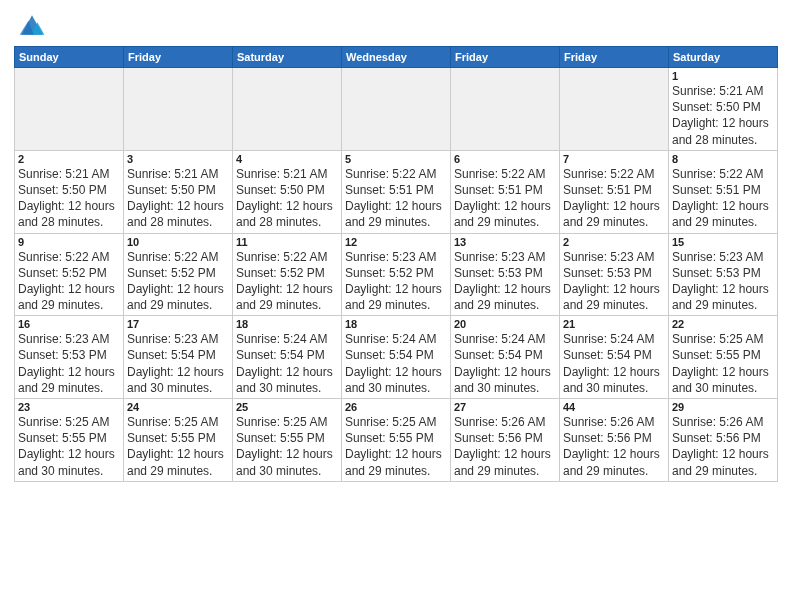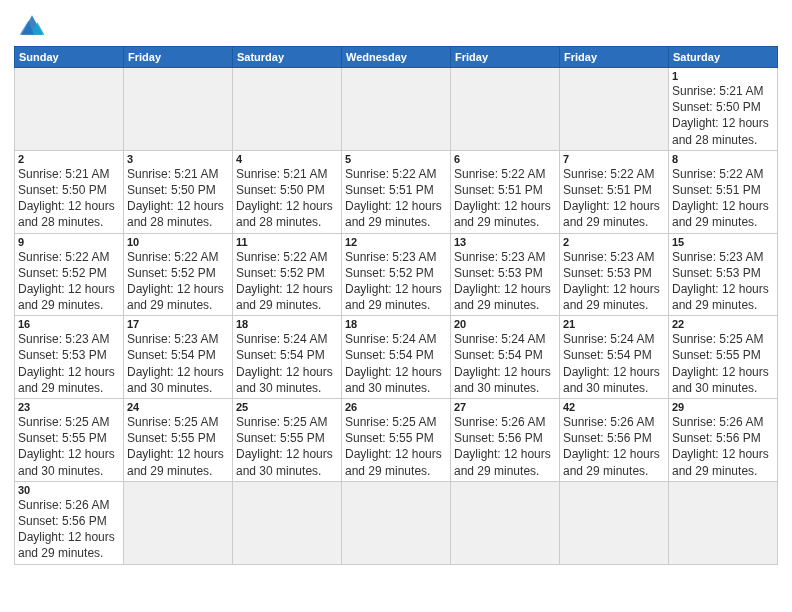--- a/index.html
+++ b/index.html
@@ -247,35 +247,23 @@
           </td>
           <td>
             <span class="day-num">26</span>
             <div class="day-info"><span>Sunrise:</span> 5:25 AM<br><span>Sunset:</span> 5:55 PM<br><span>Daylight:</span> 12 hours and 29 minutes.</div>
           </td>
           <td>
             <span class="day-num">27</span>
             <div class="day-info"><span>Sunrise:</span> 5:26 AM<br><span>Sunset:</span> 5:56 PM<br><span>Daylight:</span> 12 hours and 29 minutes.</div>
           </td>
           <td>
-            <span class="day-num">42</span>
+            <span class="day-num">44</span>
             <div class="day-info"><span>Sunrise:</span> 5:26 AM<br><span>Sunset:</span> 5:56 PM<br><span>Daylight:</span> 12 hours and 29 minutes.</div>
           </td>
           <td>
             <span class="day-num">29</span>
             <div class="day-info"><span>Sunrise:</span> 5:26 AM<br><span>Sunset:</span> 5:56 PM<br><span>Daylight:</span> 12 hours and 29 minutes.</div>
           </td>
-        </tr>
-        <tr class="last-row">
-          <td>
-            <span class="day-num">30</span>
-            <div class="day-info"><span>Sunrise:</span> 5:26 AM<br><span>Sunset:</span> 5:56 PM<br><span>Daylight:</span> 12 hours and 29 minutes.</div>
-          </td>
-          <td class="empty"></td>
-          <td class="empty"></td>
-          <td class="empty"></td>
-          <td class="empty"></td>
-          <td class="empty"></td>
-          <td class="empty"></td>
         </tr>
       </tbody>
   </table>
 </div>
 
 </body></html>

